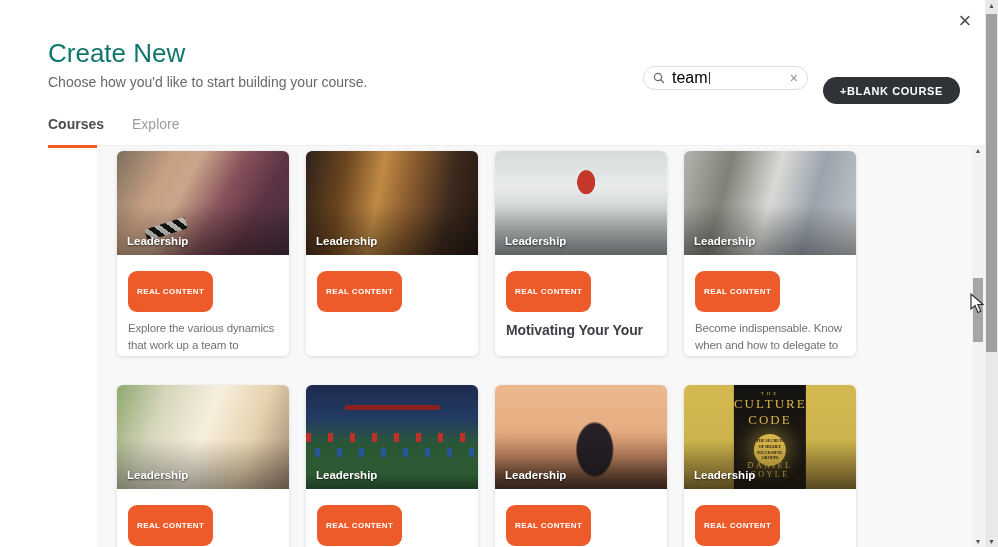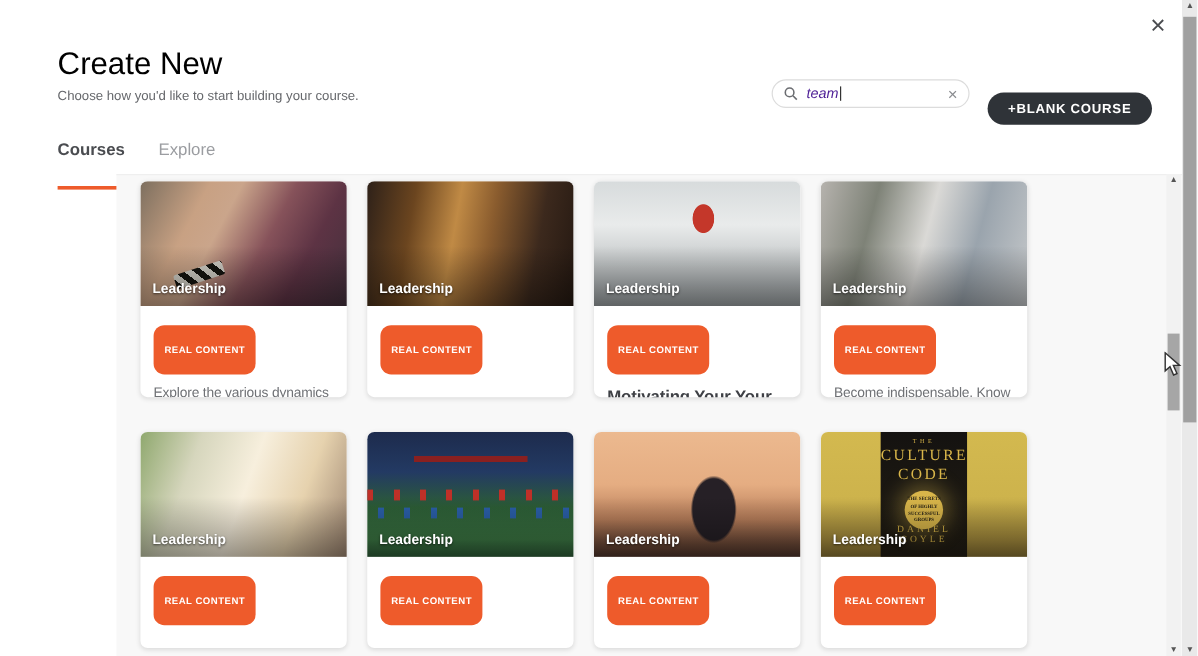--- a/index.html
+++ b/index.html
@@ -1,48 +1,48 @@
 <!DOCTYPE html>
 <html style="--accent: #EE5B2B; --button_dark: #2F3338; --panel_bg: #F8F8F8;"><head>
 <meta charset="utf-8">
 <style>
   html,body{margin:0;padding:0;background:#fff;}
   .stage{position:relative;width:998px;height:547px;overflow:hidden;background:#fff;
          font-family:"Liberation Sans","DejaVu Sans",sans-serif;-webkit-font-smoothing:antialiased;}
 
   
-  .page-title{position:absolute;left:48px;top:38px;margin:0;font-size:26px;font-weight:400;color:#000000;}
-  .page-subtitle{position:absolute;left:48px;top:74px;margin:0;font-size:11px;color:#66686c;}
+  .page-title{position:absolute;left:48px;top:38px;margin:0;font-size:26px;font-weight:400;color:#0f766e;}
+  .page-subtitle{position:absolute;left:48px;top:74px;margin:0;font-size:14px;color:#66686c;}
   .close-btn{position:absolute;left:952px;top:8px;width:26px;height:26px;border:none;background:none;
              font-size:22px;line-height:26px;color:#4a4c50;cursor:pointer;padding:0;}
 
   
   .search-pill{position:absolute;left:643px;top:66px;width:165px;height:24px;border:1px solid #dcdcdc;
                border-radius:13px;background:#fff;display:flex;align-items:center;padding:0 9px;box-sizing:border-box;}
   .search-pill svg{flex:0 0 auto;}
-  .search-text{margin-left:7px;font-size:12px;color:#4c1d95;font-style:italic;}
+  .search-text{margin-left:7px;font-size:16px;color:#000000;}
   .caret{display:inline-block;width:1px;height:12px;background:#333;margin-left:1px;}
   .clear-btn{margin-left:auto;border:none;background:none;color:#8a8c90;font-size:14px;line-height:14px;
              padding:0;cursor:pointer;}
 
   .blank-course-btn{position:absolute;left:823px;top:65px;height:27px;padding:0 17px;border:none;cursor:pointer;
                     border-radius:14px;background:var(--button_dark,#2f3338);color:#fff;font-weight:bold;
                     font-size:11px;letter-spacing:.6px;font-family:inherit;margin-top:12px;}
 
   
   .tabs{position:absolute;left:48px;top:116px;display:flex;gap:28px;}
-  .tab{font-size:14px;color:#9b9da1;padding-bottom:23px;border-bottom:3px solid transparent;cursor:pointer;}
+  .tab{font-size:14px;color:#9b9da1;padding-bottom:13px;border-bottom:3px solid transparent;cursor:pointer;}
   .tab.active{color:#4a4c50;font-weight:bold;border-bottom-color:var(--accent,#ee5b2b);}
 
   
   .panel{position:absolute;left:97px;top:145px;width:888px;height:402px;background:var(--panel_bg,#f8f8f8);
          border-top:1px solid #efefef;overflow:hidden;}
   .grid{position:absolute;left:20px;top:5px;display:grid;grid-template-columns:repeat(4,172px);
         column-gap:17px;row-gap:29px;}
-  .card{width:172px;height:180px;background:#fff;border-radius:6px;overflow:hidden;
+  .card{width:172px;height:205px;background:#fff;border-radius:6px;overflow:hidden;
         box-shadow:0 1px 4px rgba(0,0,0,.12);cursor:pointer;}
   .card-img{position:relative;height:104px;}
   .card-img::after{content:"";position:absolute;inset:0;background:linear-gradient(180deg,rgba(0,0,0,0) 52%,rgba(0,0,0,.38) 100%);}
   .category{position:absolute;left:10px;bottom:8px;z-index:2;color:#fff;font-size:11.5px;font-weight:bold;
             text-shadow:0 1px 2px rgba(0,0,0,.65);}
   .card-body{padding:16px 11px 0;}
   .badge{display:inline-block;background:var(--accent,#ee5b2b);color:#fff;font-size:8px;font-weight:bold;
          letter-spacing:.4px;padding:16px 9px;border-radius:9px;}
   .card-title{margin:10px 0 0;font-size:14px;line-height:1.2;color:#3e4045;font-weight:bold;letter-spacing:-.1px;}
   .card-desc{margin:8px 0 0;font-size:11.5px;letter-spacing:-.15px;line-height:1.48;color:#6f7175;}

